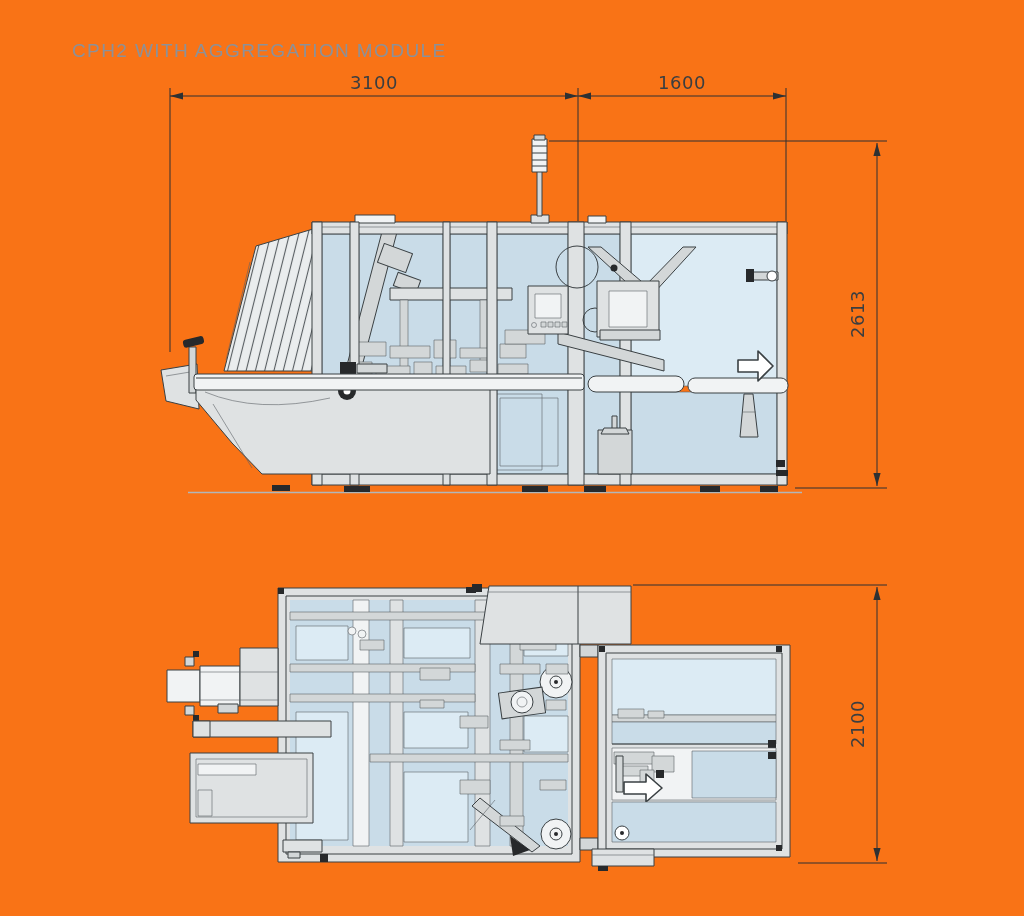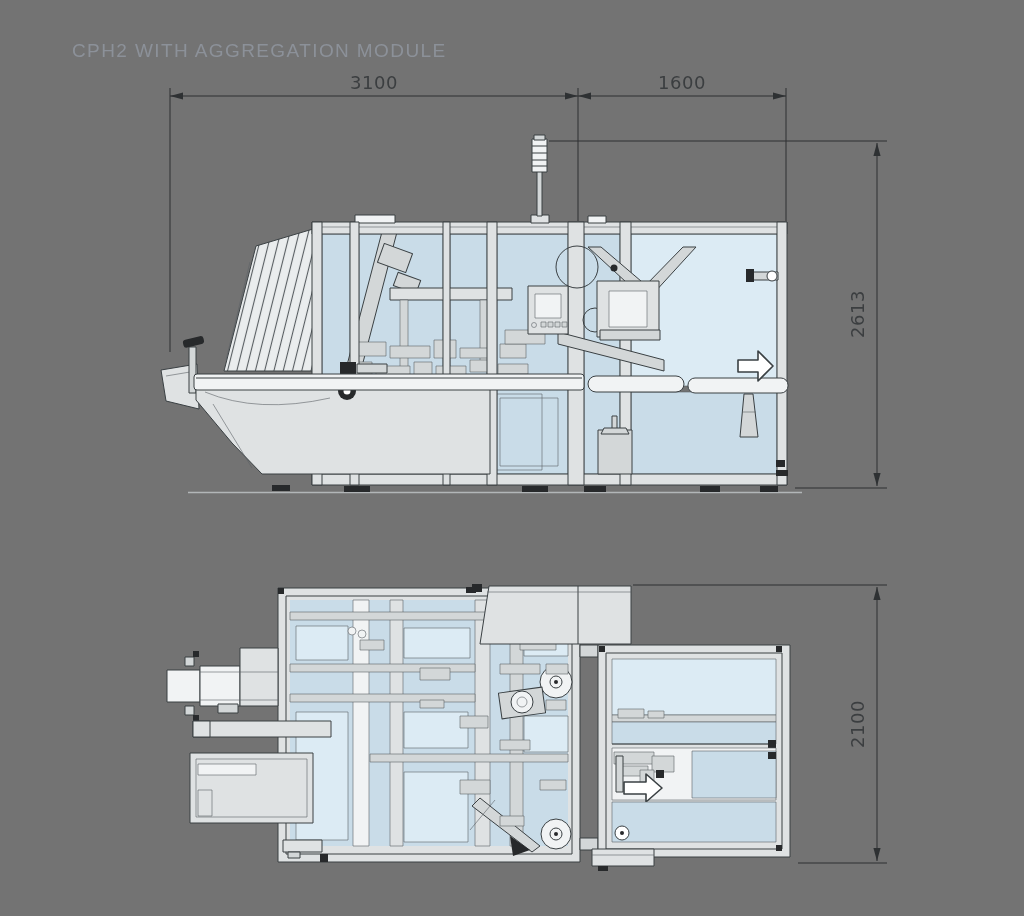--- a/index.html
+++ b/index.html
@@ -1,16 +1,16 @@
 <!DOCTYPE html>
 <html style="--title_text: #8C9199; --dim_text: #3B3E40; --line_dark: #3A4043; --line_dim: #2E3133; --fill_gray: #DFE2E3; --fill_gray_mid: #D3D7D8; --panel_blue: #C9DCE8; --panel_blue_light: #DCEBF4; --ground: #B2B6B8;"><head>
 <meta charset="utf-8">
 <style>
   html,body{margin:0;padding:0;background:#ffffff;width:1024px;height:916px;overflow:hidden;}
-  .stage{position:relative;width:1024px;height:916px;background:#737373;font-family:"Liberation Sans",sans-serif;}
+  .stage{position:relative;width:1024px;height:916px;background:#f97316;font-family:"Liberation Sans",sans-serif;}
   svg{display:block}
   
   .sD{stroke:var(--line_dark,#3a4043);stroke-width:1;stroke-linejoin:round;}
   .sD15{stroke:var(--line_dark,#3a4043);stroke-width:1.6;stroke-linejoin:round;}
   .sT{stroke:#5c6266;stroke-width:.6;stroke-linejoin:round;}
   .sDim{stroke:var(--line_dim,#2e3133);stroke-width:1;}
   .ground{stroke:var(--ground,#b2b6b8);stroke-width:1.6;}
   
   .fN{fill:none}
   .fG{fill:var(--fill_gray,#dfe2e3)}

